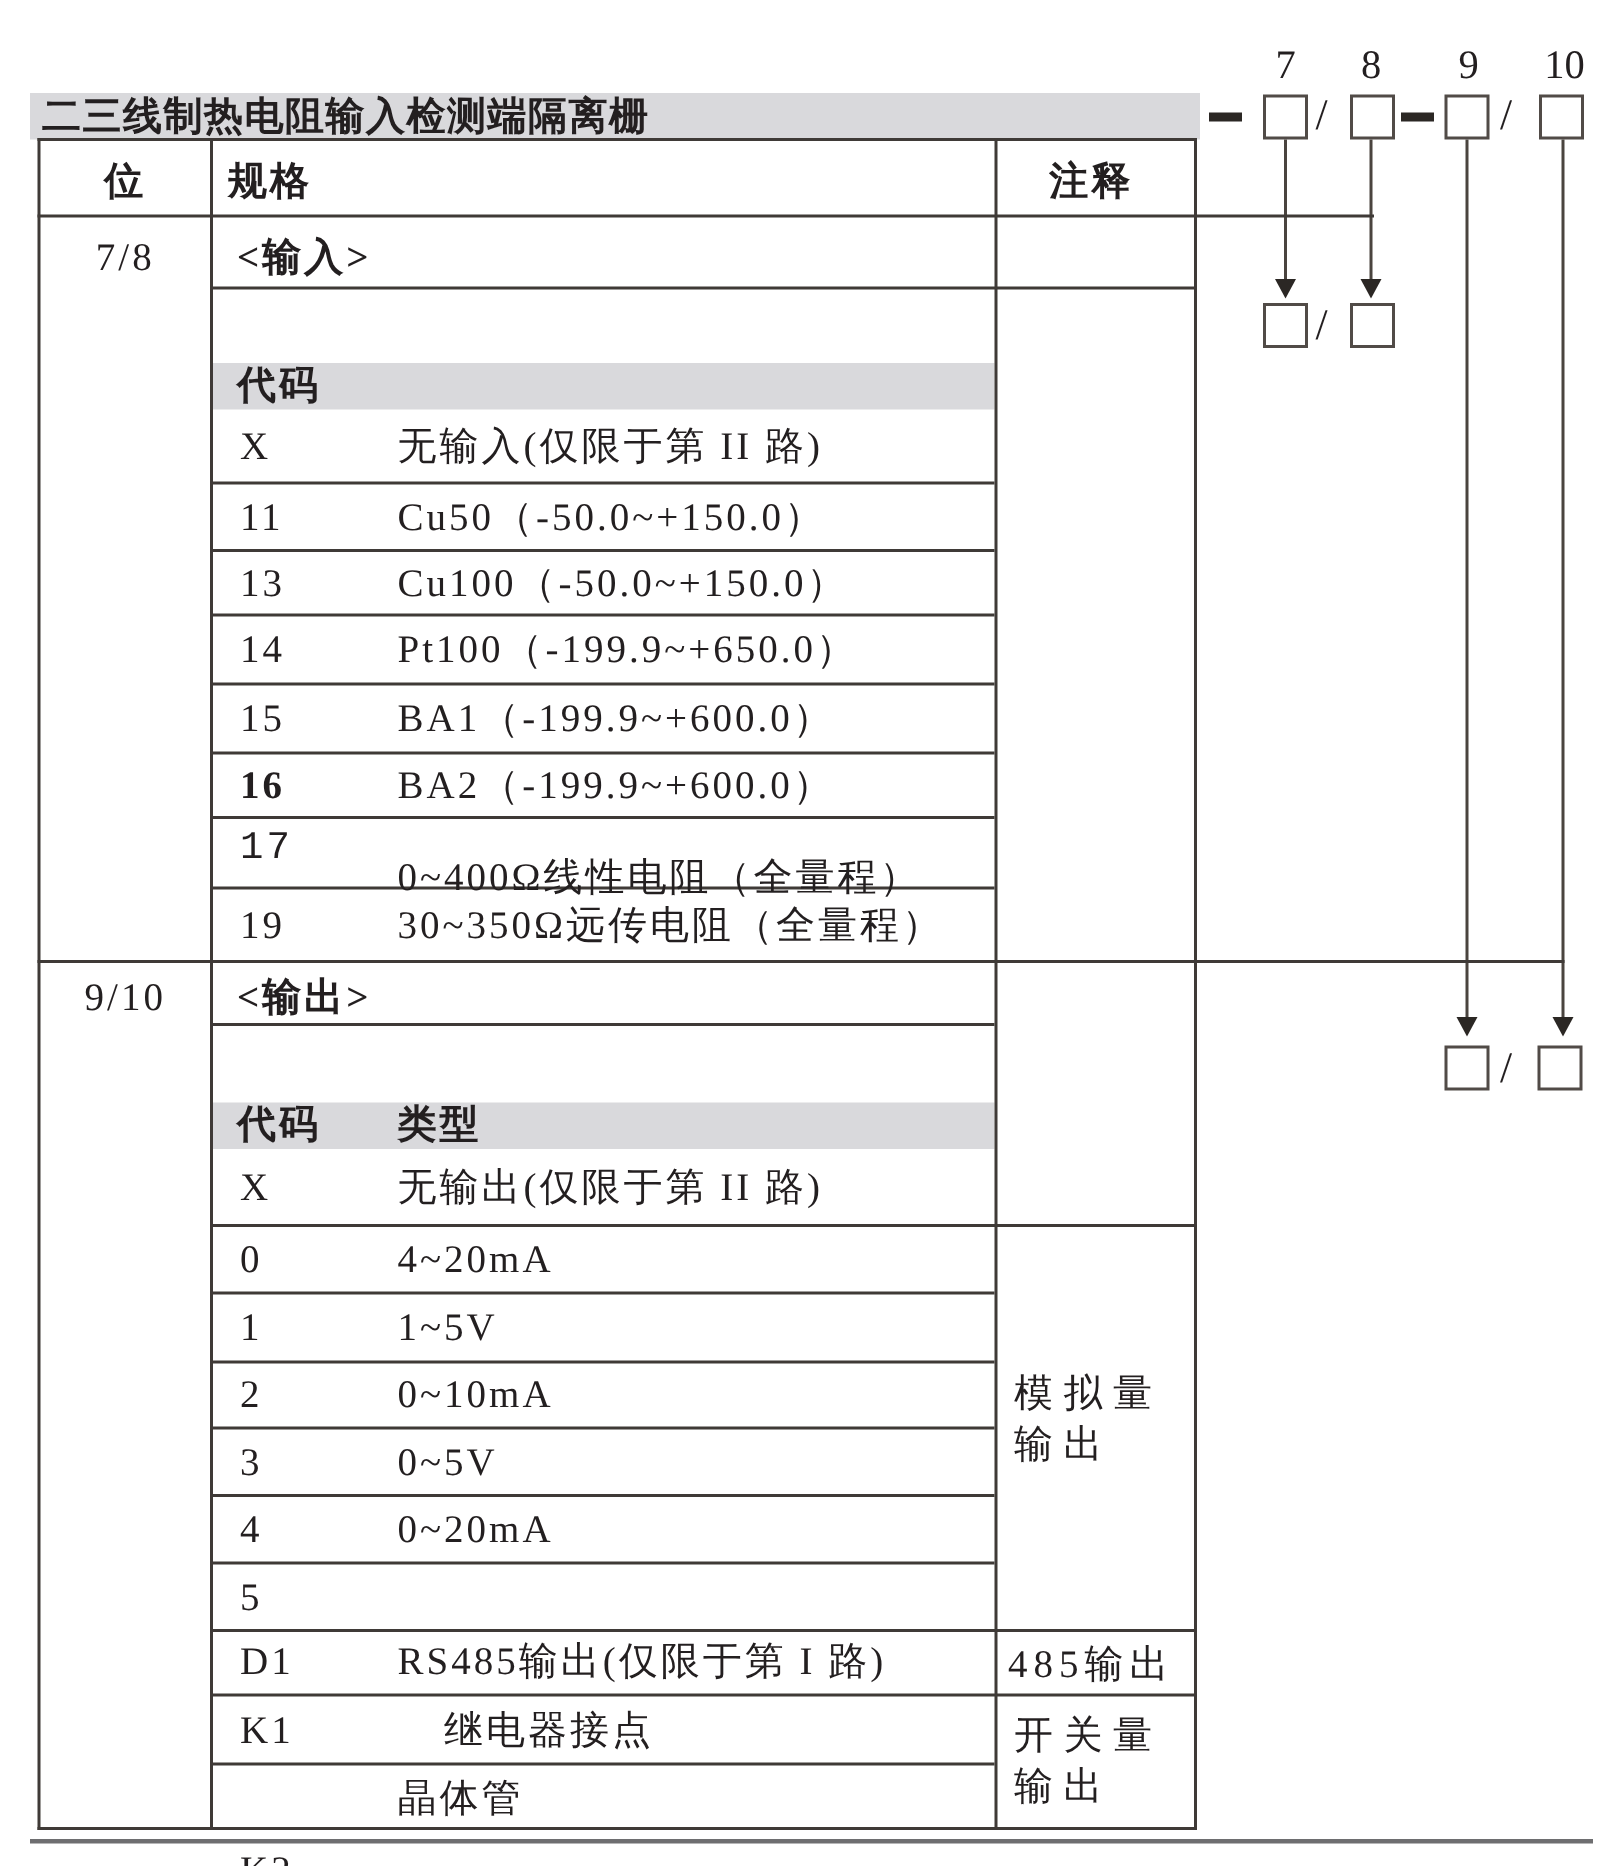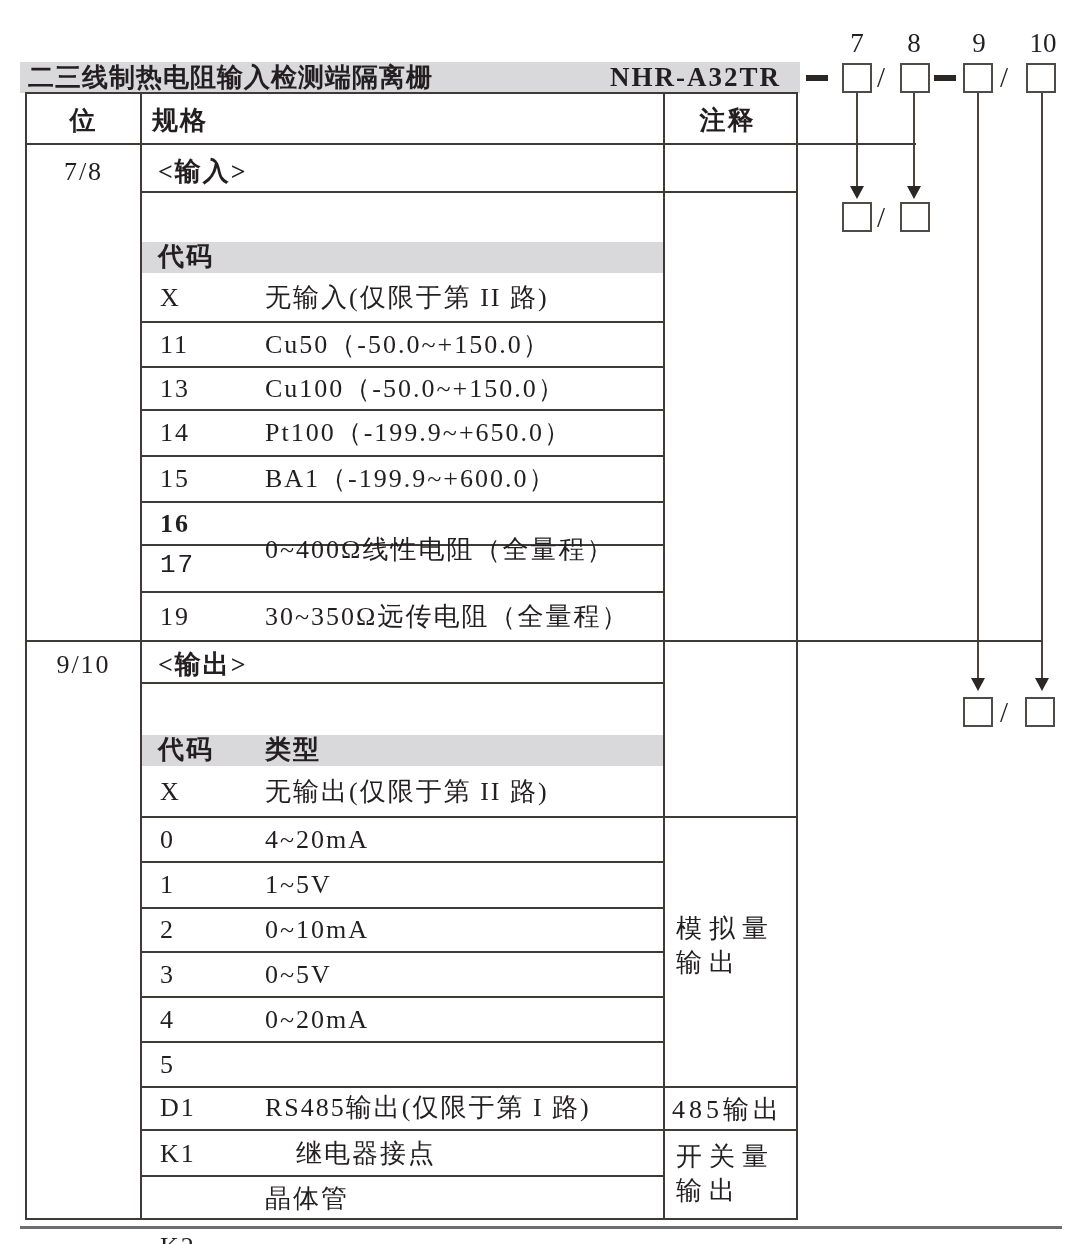--- a/index.html
+++ b/index.html
@@ -25,21 +25,20 @@
 
 <div class="page">
 
   <span class="digit" style="left:857px;">7</span>
   <span class="digit" style="left:914px;">8</span>
   <span class="digit" style="left:979px;">9</span>
   <span class="digit" style="left:1043px;">10</span>
 
   <div class="titlebar"></div>
   <span class="t b" style="left:28px;top:61px;line-height:33px;font-size:26px;letter-spacing:1px;">二三线制热电阻输入检测端隔离栅</span>
-  <span class="t b" style="left:610px;top:61px;line-height:33px;font-size:27px;letter-spacing:2px;">NHR-A32TR</span>
 
   <div class="dash" style="left:806px;top:75px;"></div>
   <div class="cbox" style="left:842px;top:63px;"></div>
   <span class="slash" style="left:877px;top:62px;">/</span>
   <div class="cbox" style="left:900px;top:63px;"></div>
   <div class="dash" style="left:934px;top:75px;"></div>
   <div class="cbox" style="left:963px;top:63px;"></div>
   <span class="slash" style="left:1000px;top:62px;">/</span>
   <div class="cbox" style="left:1026px;top:63px;"></div>
 
@@ -101,22 +100,23 @@
   <span class="t" style="left:265px;top:281px;">无输入(仅限于第 II 路)</span>
   <span class="t" style="left:160px;top:328px;">11</span>
   <span class="t" style="left:265px;top:328px;">Cu50（-50.0~+150.0）</span>
   <span class="t" style="left:160px;top:372px;">13</span>
   <span class="t" style="left:265px;top:372px;">Cu100（-50.0~+150.0）</span>
   <span class="t" style="left:160px;top:416px;">14</span>
   <span class="t" style="left:265px;top:416px;">Pt100（-199.9~+650.0）</span>
   <span class="t" style="left:160px;top:462px;">15</span>
   <span class="t" style="left:265px;top:462px;">BA1（-199.9~+600.0）</span>
   <span class="t" style="left:160px;top:507px;font-weight:bold;">16</span>
+  <span class="t" style="left:265px;top:507px;">BA2（-199.9~+600.0）</span>
   <span class="t" style="left:160px;top:548px;font-family:Liberation Mono, monospace;">17</span>
-  <span class="t" style="left:265px;top:533px;">0~400Ω线性电阻（全量程）</span>
+  <span class="t" style="left:265px;top:568px;">0~400Ω线性电阻（全量程）</span>
   <span class="t" style="left:160px;top:600px;">19</span>
   <span class="t" style="left:265px;top:600px;">30~350Ω远传电阻（全量程）</span>
 
   <span class="t ctr" style="left:27px;top:648px;width:113px;">9/10</span>
   <span class="t b" style="left:158px;top:648px;">&lt;输出&gt;</span>
   <span class="t b" style="left:158px;top:733px;">代码</span>
   <span class="t b" style="left:265px;top:733px;">类型</span>
 
   <span class="t" style="left:160px;top:775px;">X</span>
   <span class="t" style="left:265px;top:775px;">无输出(仅限于第 II 路)</span>

